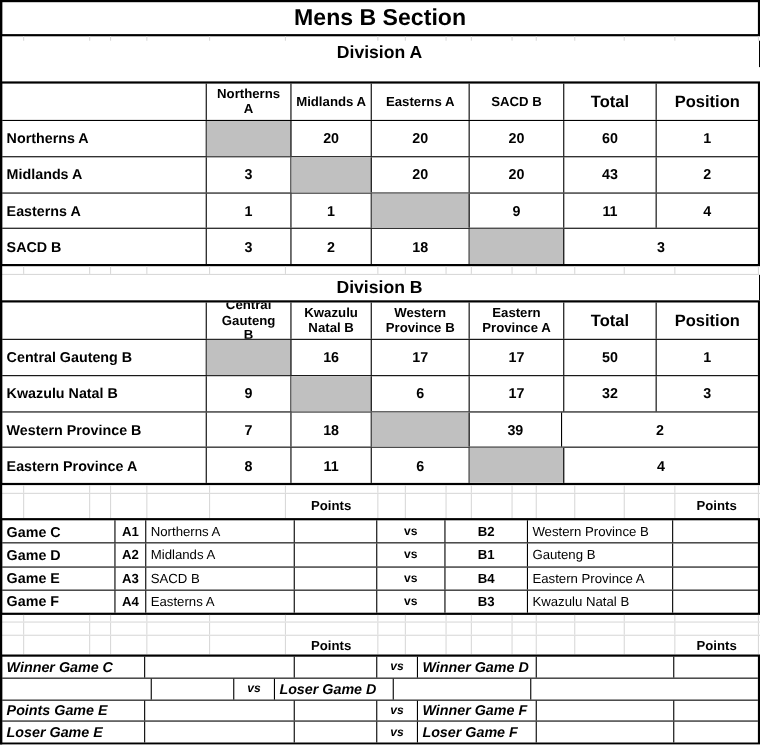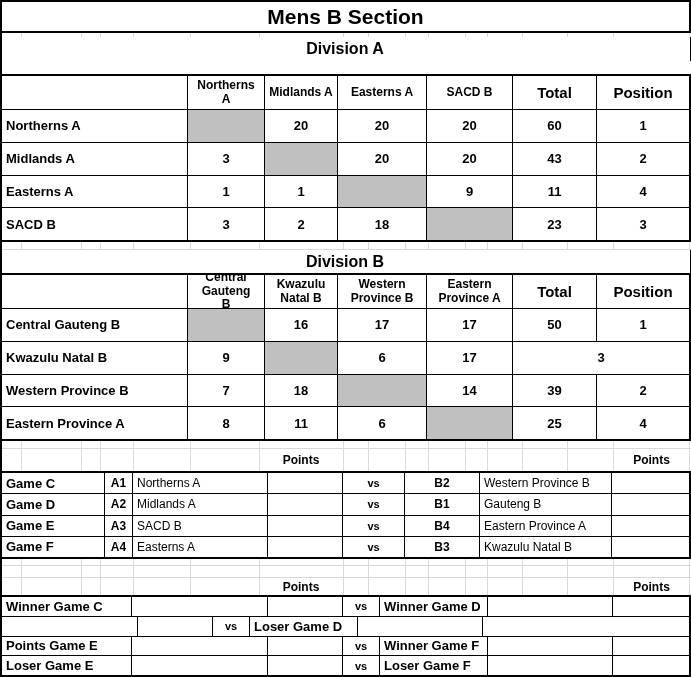--- a/index.html
+++ b/index.html
@@ -124,21 +124,20 @@
       <div class="tcell ca4 num">9</div>
       <div class="tcell ca5 num">11</div>
       <div class="tcell ca6 num">4</div>
     </div>
     <div class="trow drow">
       <div class="tcell ca0 team-label">SACD B</div>
       <div class="tcell ca1 num">3</div>
       <div class="tcell ca2 num">2</div>
       <div class="tcell ca3 num">18</div>
       <div class="tcell ca4 num diag"></div>
-      <div class="tcell ca5 num">23</div>
       <div class="tcell ca6 num">3</div>
     </div>
   </div>
 
   <div class="grid-row" style="top:242px;height:8px;">
       <div class="vline" style="left: 21px; background: rgb(217, 217, 217);"></div>
       <div class="vline" style="left: 81px; background: rgb(217, 217, 217);"></div>
       <div class="vline" style="left: 100px; background: rgb(217, 217, 217);"></div>
       <div class="vline" style="left: 133px; background: rgb(217, 217, 217);"></div>
       <div class="vline" style="left: 190px; background: rgb(217, 217, 217);"></div>
@@ -177,38 +176,37 @@
       <div class="tcell ca4 num">17</div>
       <div class="tcell ca5 num">50</div>
       <div class="tcell ca6 num">1</div>
     </div>
     <div class="trow drow">
       <div class="tcell ca0 team-label">Kwazulu Natal B</div>
       <div class="tcell ca1 num">9</div>
       <div class="tcell ca2 num diag"></div>
       <div class="tcell ca3 num">6</div>
       <div class="tcell ca4 num">17</div>
+      <div class="tcell ca5 num">32</div>
       <div class="tcell ca6 num">3</div>
     </div>
     <div class="trow drow">
       <div class="tcell ca0 team-label">Western Province B</div>
       <div class="tcell ca1 num">7</div>
       <div class="tcell ca2 num">18</div>
       <div class="tcell ca3 num diag"></div>
-      <div class="tcell ca4 num">14</div>
       <div class="tcell ca5 num">39</div>
       <div class="tcell ca6 num">2</div>
     </div>
     <div class="trow drow">
       <div class="tcell ca0 team-label">Eastern Province A</div>
       <div class="tcell ca1 num">8</div>
       <div class="tcell ca2 num">11</div>
       <div class="tcell ca3 num">6</div>
       <div class="tcell ca4 num diag"></div>
-      <div class="tcell ca5 num">25</div>
       <div class="tcell ca6 num">4</div>
     </div>
   </div>
 
   <div class="grid-row" style="top:441px;height:8px;">
       <div class="vline" style="left: 21px; background: rgb(217, 217, 217);"></div>
       <div class="vline" style="left: 81px; background: rgb(217, 217, 217);"></div>
       <div class="vline" style="left: 100px; background: rgb(217, 217, 217);"></div>
       <div class="vline" style="left: 133px; background: rgb(217, 217, 217);"></div>
       <div class="vline" style="left: 190px; background: rgb(217, 217, 217);"></div>
@@ -338,21 +336,21 @@
       <div class="vline" style="left: 405px; background: rgb(217, 217, 217);"></div>
       <div class="vline" style="left: 428px; background: rgb(217, 217, 217);"></div>
       <div class="vline" style="left: 465px; background: rgb(217, 217, 217);"></div>
       <div class="vline" style="left: 487px; background: rgb(217, 217, 217);"></div>
       <div class="vline" style="left: 522px; background: rgb(217, 217, 217);"></div>
       <div class="vline" style="left: 567px; background: rgb(217, 217, 217);"></div>
       <div class="vline" style="left: 613px; background: rgb(217, 217, 217);"></div>
       <div class="vline" style="left: 689px; background: rgb(217, 217, 217);"></div>
     </div>
 
-  <div class="abs tbl" style="top:595px;height:82px;">
+  <div class="abs tbl" style="top:595px;height:82px;font-style:italic;">
     <div class="trow prow">
       <div class="tcell p0 cell-playoff">Winner Game C</div>
       <div class="tcell p1 cell-team"></div>
       <div class="tcell p2 num"></div>
       <div class="tcell p3 cell-vs">vs</div>
       <div class="tcell p4 cell-playoff">Winner Game D</div>
       <div class="tcell p5 cell-team"></div>
       <div class="tcell p6 num"></div>
     </div>
     <div class="trow prow">

